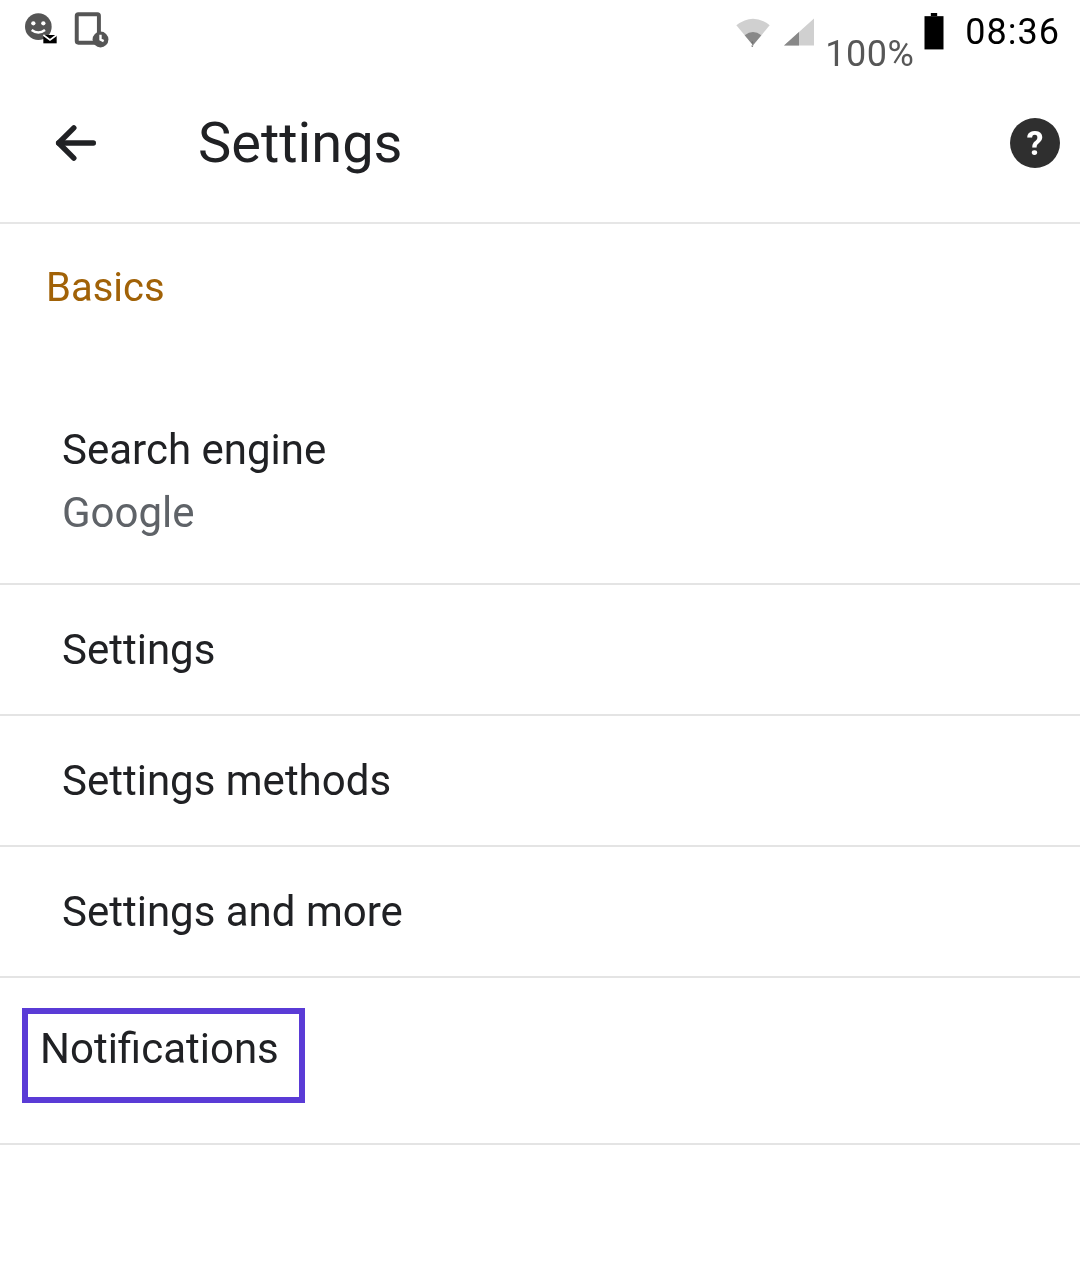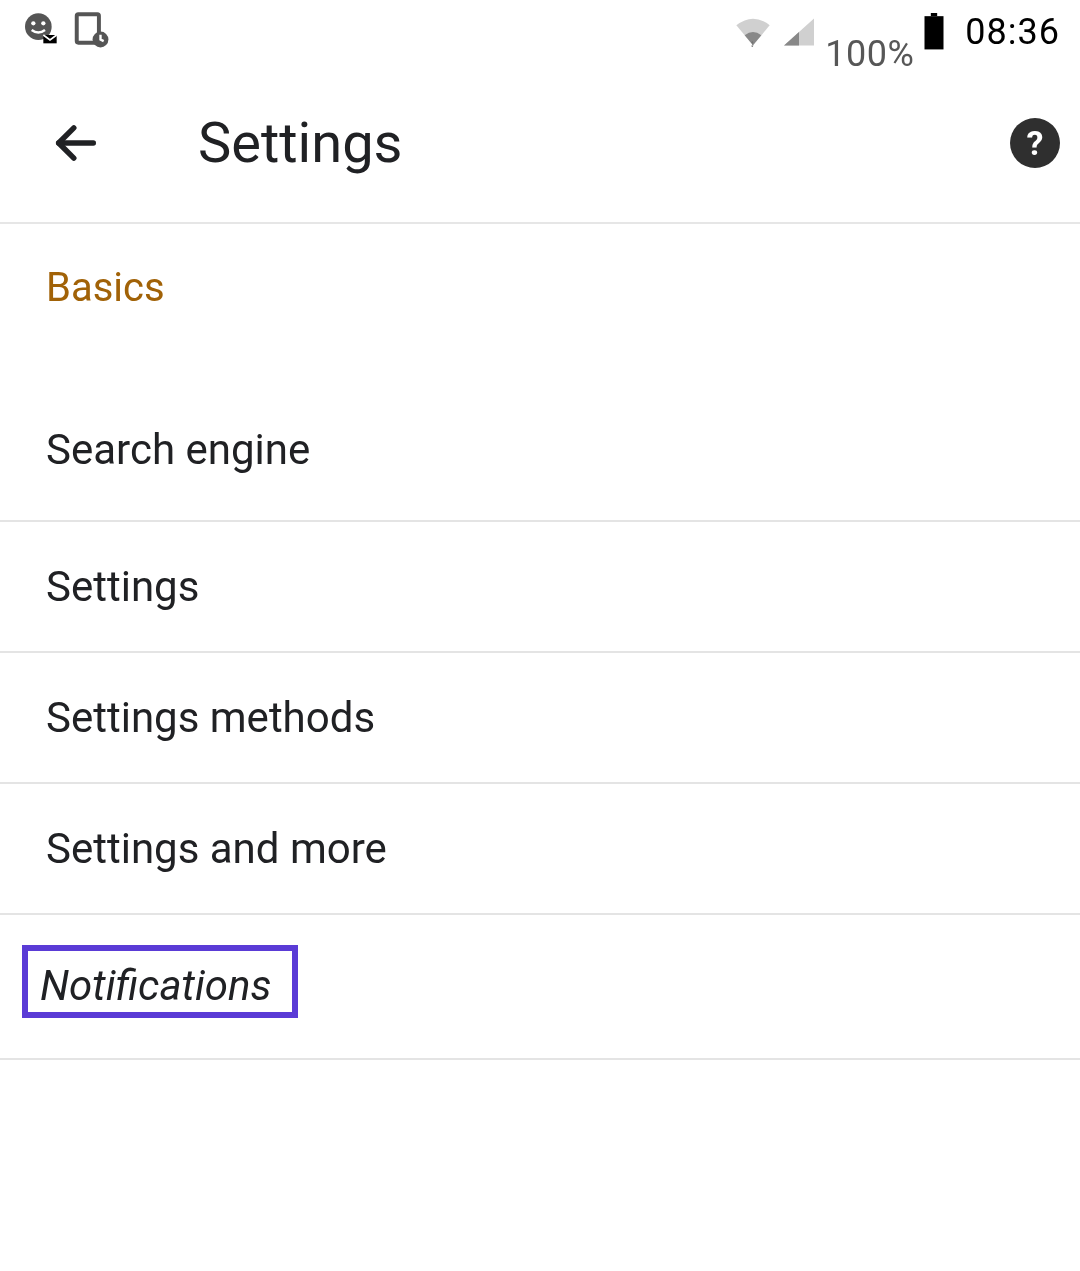--- a/index.html
+++ b/index.html
@@ -80,44 +80,43 @@
       font-weight: bold;
       cursor: pointer;
     }
     .section-header {
       padding: 40px 46px 20px 46px;
       font-size: 40px;
       font-weight: 400;
       color: #a16207;
     }
     .list-item {
-      padding: 40px 46px;
+      padding: 40px 62px;
       border-bottom: 2px solid #e4e4e4;
       cursor: pointer;
     }
     .list-item.first {
       padding-top: 94px;
       padding-bottom: 46px;
     }
     .item-title {
       font-size: 42px;
       color: #202124;
       font-weight: 400;
     }
     .item-subtitle {
       font-size: 42px;
       color: #5f6368;
       margin-top: 14px;
     }
     .highlight-box {
       display: inline-block;
       border: 6px solid #5a3bd6;
-      padding: 10px 20px 2px 12px;
+      padding: 10px 20px 24px 12px;
       margin-left: -8px;
-      font-style: italic;
     }
     .notif-item {
       padding: 30px 38px 40px 30px;
       border-bottom: 2px solid #e4e4e4;
       cursor: pointer;
     }
     .wifi-icon, .signal-icon, .battery-icon {
       display: inline-flex;
     }
   </style>
@@ -179,20 +178,21 @@
   <div class="app-title">Settings</div>
   <div class="help-btn">
     <span>?</span>
   </div>
 </div>
 
 <div class="section-header">Basics</div>
 
 <div class="list-item first">
   <div class="item-title">Search engine</div>
+  <div class="item-subtitle">Google</div>
 </div>
 
 <div class="list-item">
   <div class="item-title">Settings</div>
 </div>
 
 <div class="list-item">
   <div class="item-title">Settings methods</div>
 </div>
 

